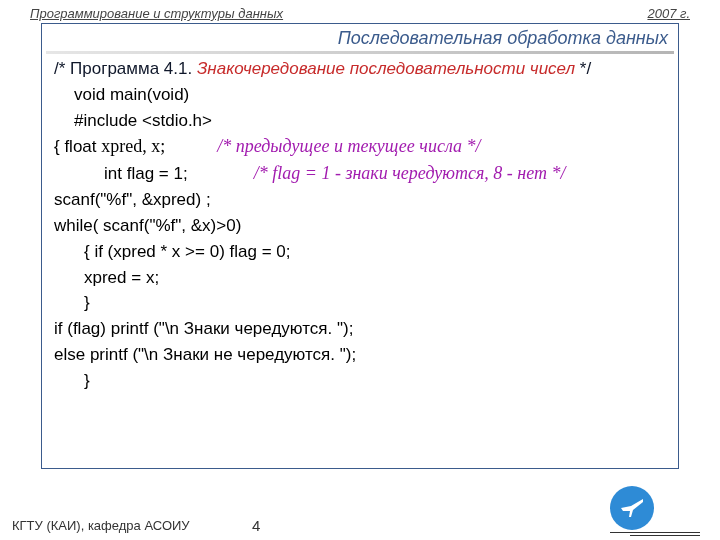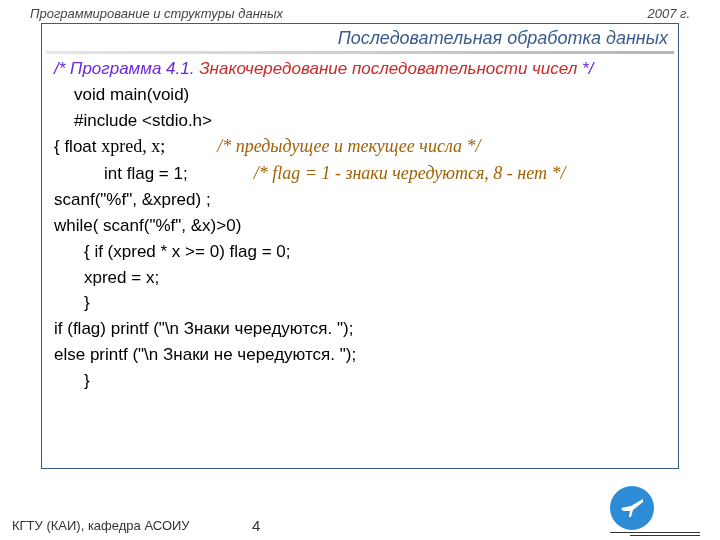--- a/index.html
+++ b/index.html
@@ -11,20 +11,21 @@
     position: relative;
     color: #000;
   }
   .header {
     display: flex;
     justify-content: space-between;
     padding: 6px 30px 2px 30px;
     font-size: 13px;
     font-style: italic;
     color: #444;
+    text-decoration: underline;
   }
   .slide-box {
     border: 1px solid #3b5b8c;
     margin: 0 41px;
     padding: 0 0 14px 0;
     min-height: 430px;
   }
   .title-bar {
     text-align: right;
     font-style: italic;
@@ -37,23 +38,23 @@
     height: 3px;
     margin: 0 4px 4px 4px;
     background: linear-gradient(to right, #e6e6e6 0%, #b5b5b5 100%);
   }
   .content {
     padding: 0 12px 0 12px;
     font-size: 17px;
     line-height: 1.28;
   }
   .l { display: block; margin: 4px 0; }
-  .comment-hdr { color: #6d28d9; font-style: italic; display: inline; }
+  .comment-hdr { color: #0f172a; display: inline; }
   .comment-hdr-red { color: #c72b2b; font-style: italic; display: inline; }
-  .comment-inline { color: #a16207; font-style: italic; }
+  .comment-inline { color: #a21caf; font-style: italic; }
   .serif-ital { font-family: "Times New Roman", serif; font-size: 18px; }
   .pad20 { padding-left: 20px; }
   .pad50 { padding-left: 50px; }
   .pad30 { padding-left: 30px; }
   .footer {
     position: absolute;
     bottom: 6px;
     left: 12px;
     right: 0;
     display: flex;

